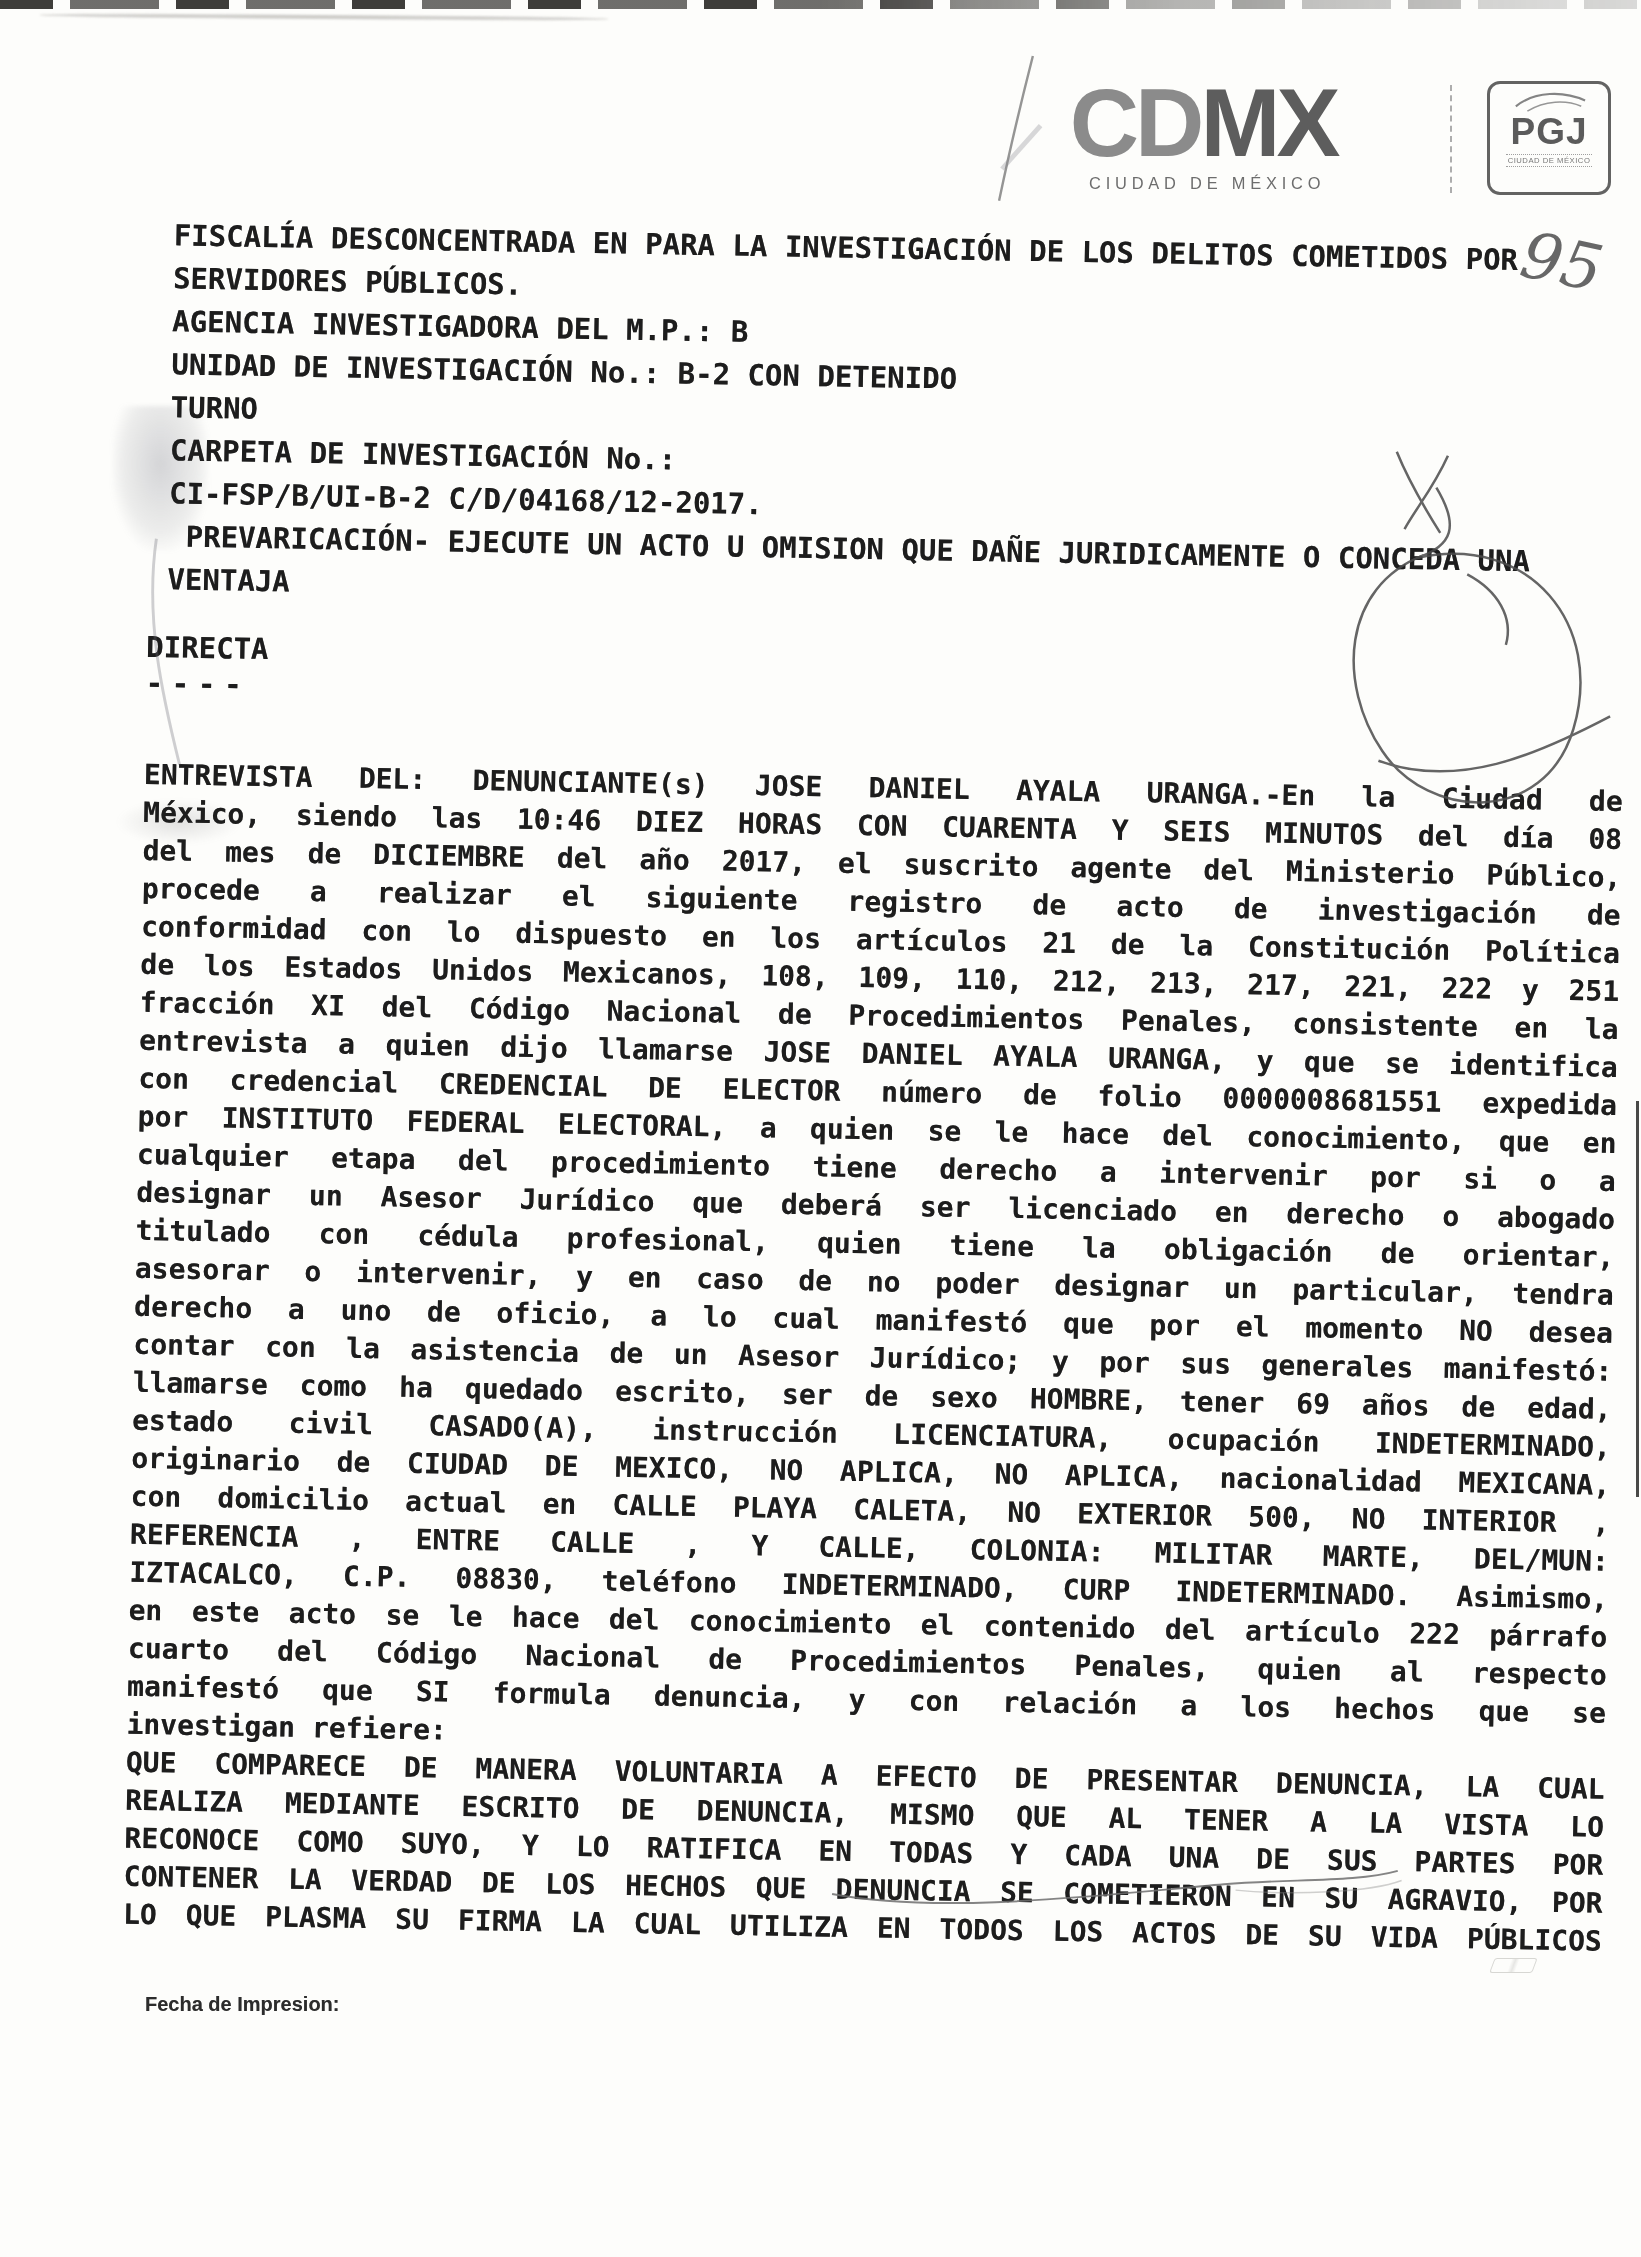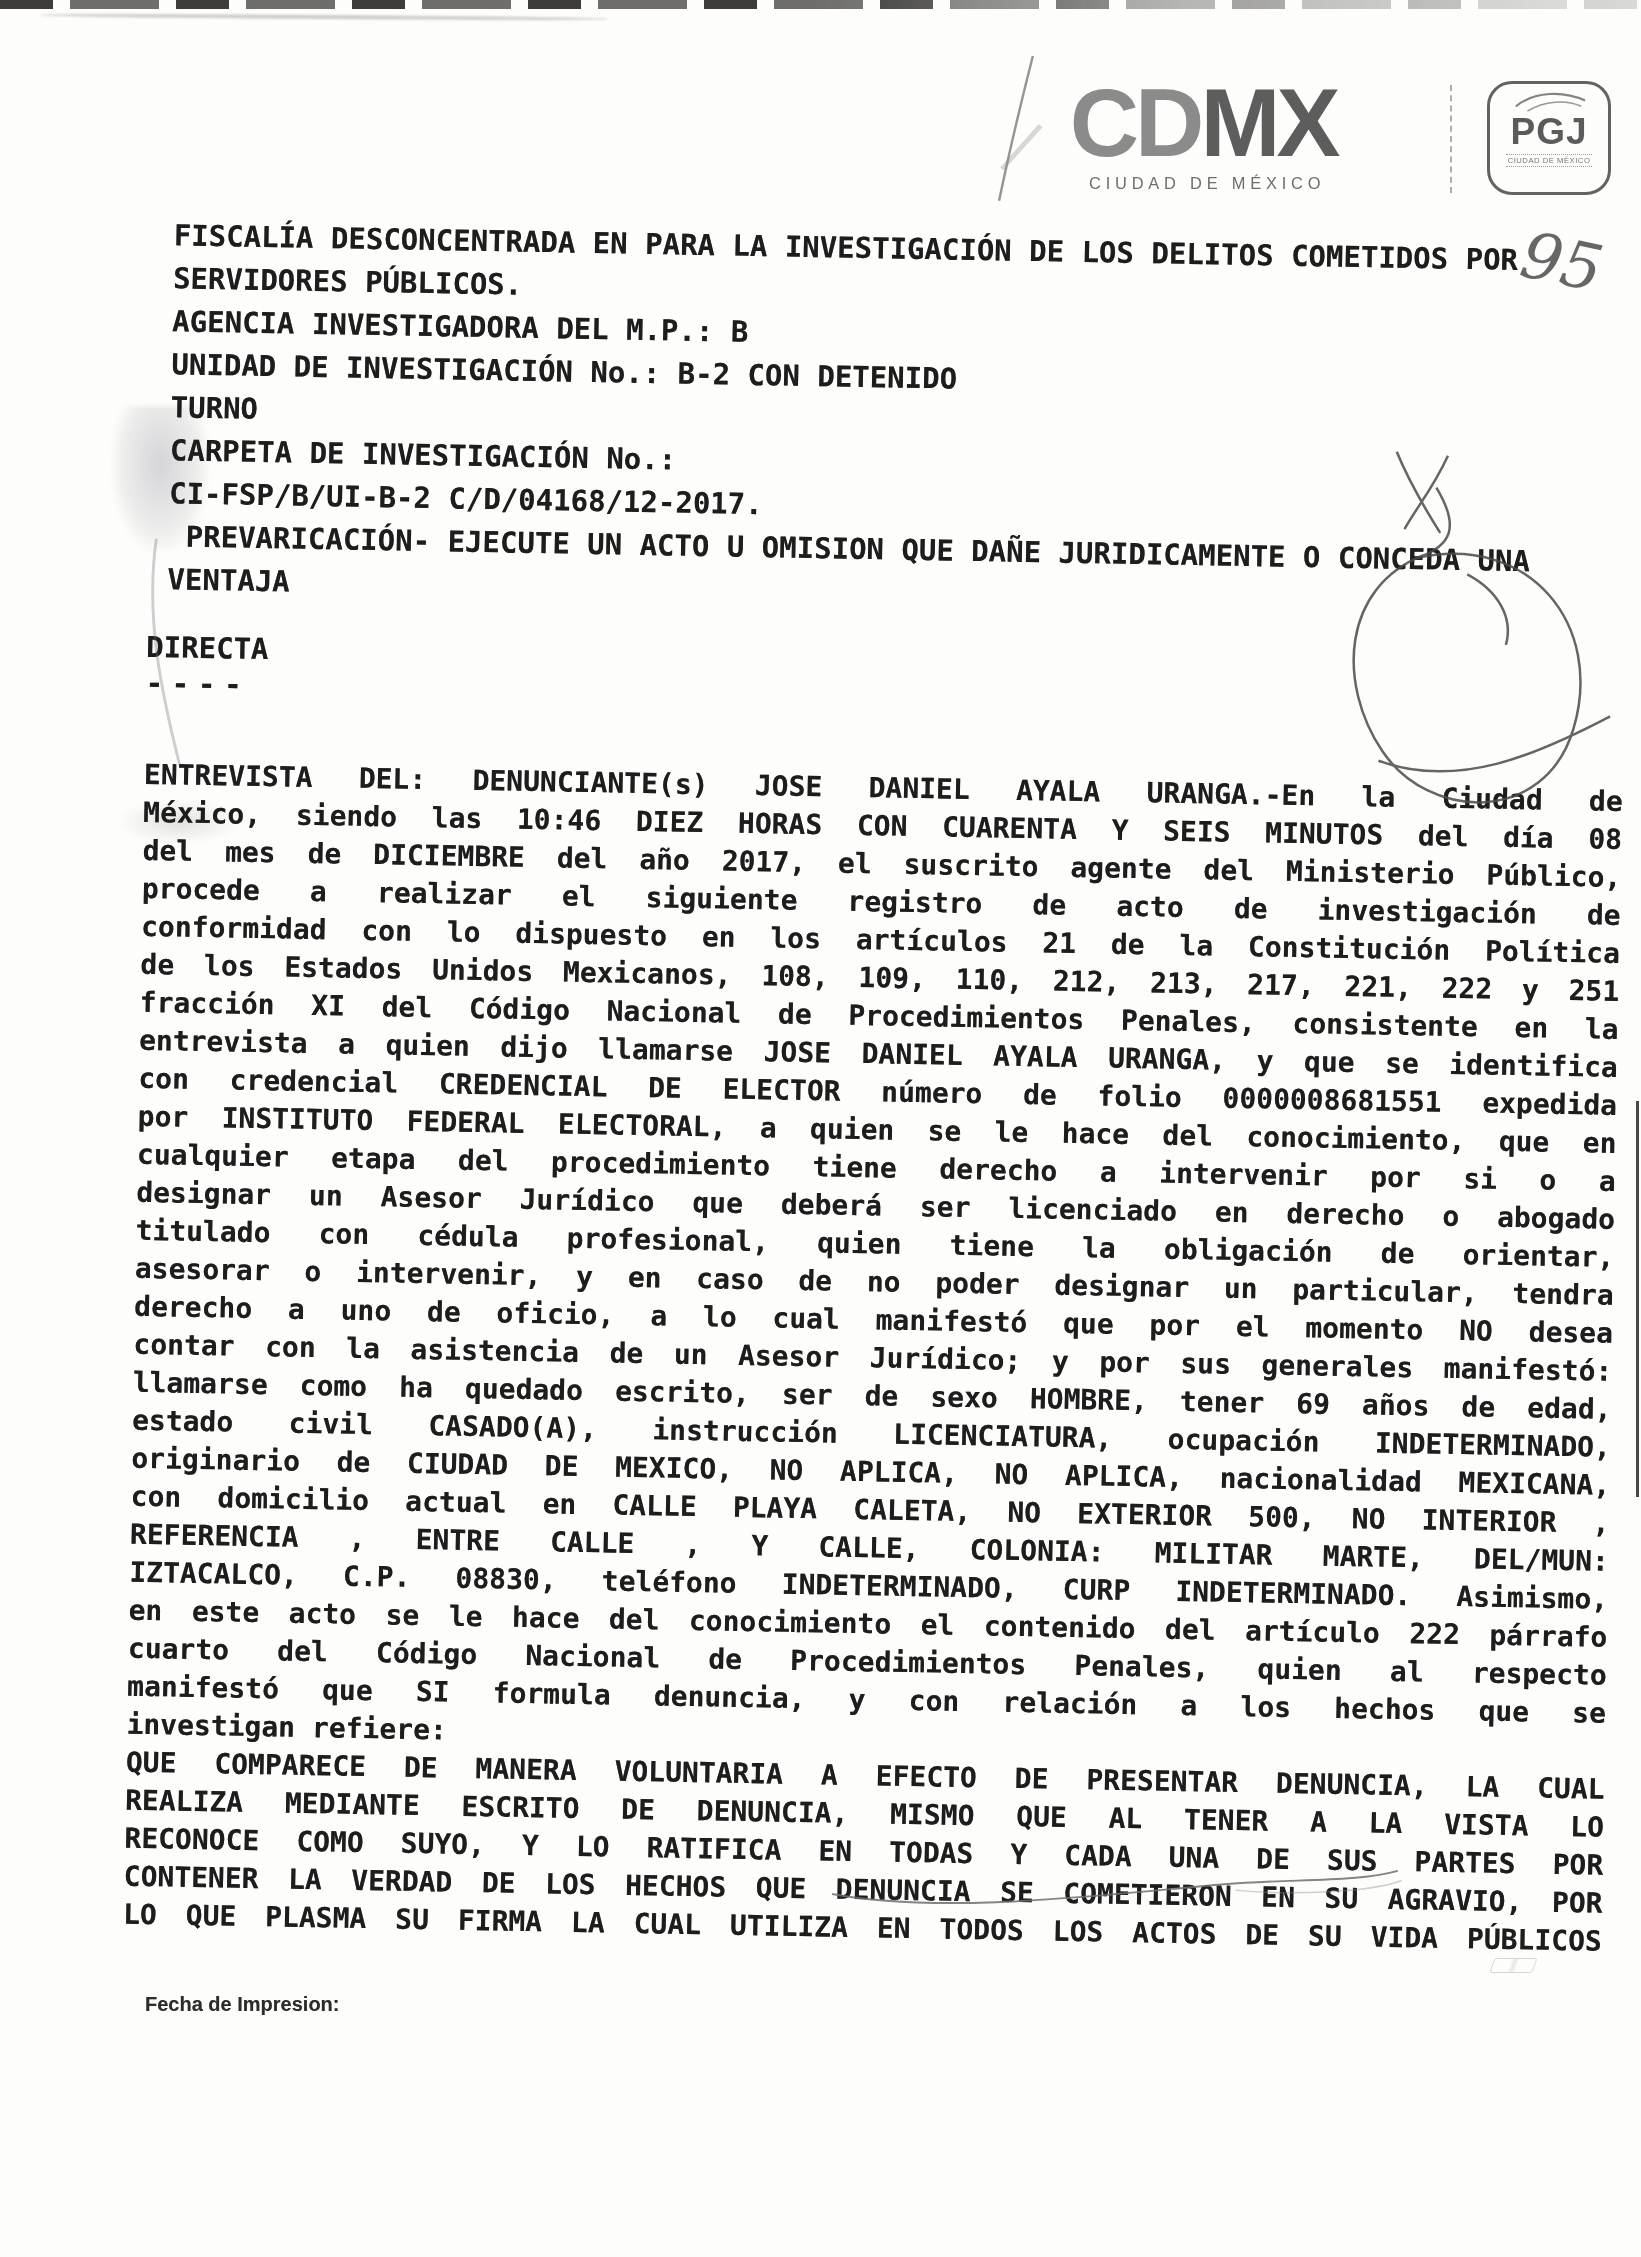--- a/index.html
+++ b/index.html
@@ -59,21 +59,21 @@
     font-family:"Liberation Sans", sans-serif;
     font-size:16.4px;letter-spacing:4.8px;color:#6d6d6d;
     text-align:center;width:275px;margin-top:1px;white-space:nowrap;
   }
   .logo-divider{
     position:absolute;left:388px;top:11.6px;height:108px;width:0;
     border-left:2.9px dashed #9a9a9a;opacity:.8;
   }
   .pgj-badge{
     position:absolute;left:425px;top:7.7px;width:124px;height:114px;
-    border:3.9px solid #565656;border-radius:25px;
+    border:3.9px solid #565656;border-radius:13px;
     display:flex;flex-direction:column;align-items:center;justify-content:flex-start;
     box-sizing:border-box;padding-top:5.8px;opacity:.92;
   }
   .pgj-swoosh{width:83px;height:25px;}
   .pgj-text{
     font-family:"Liberation Sans", sans-serif;font-weight:bold;
     font-size:37px;line-height:1;color:#4e4e4e;letter-spacing:1px;margin-top:-1.9px;
   }
   .pgj-caption{
     font-family:"Liberation Sans", sans-serif;

